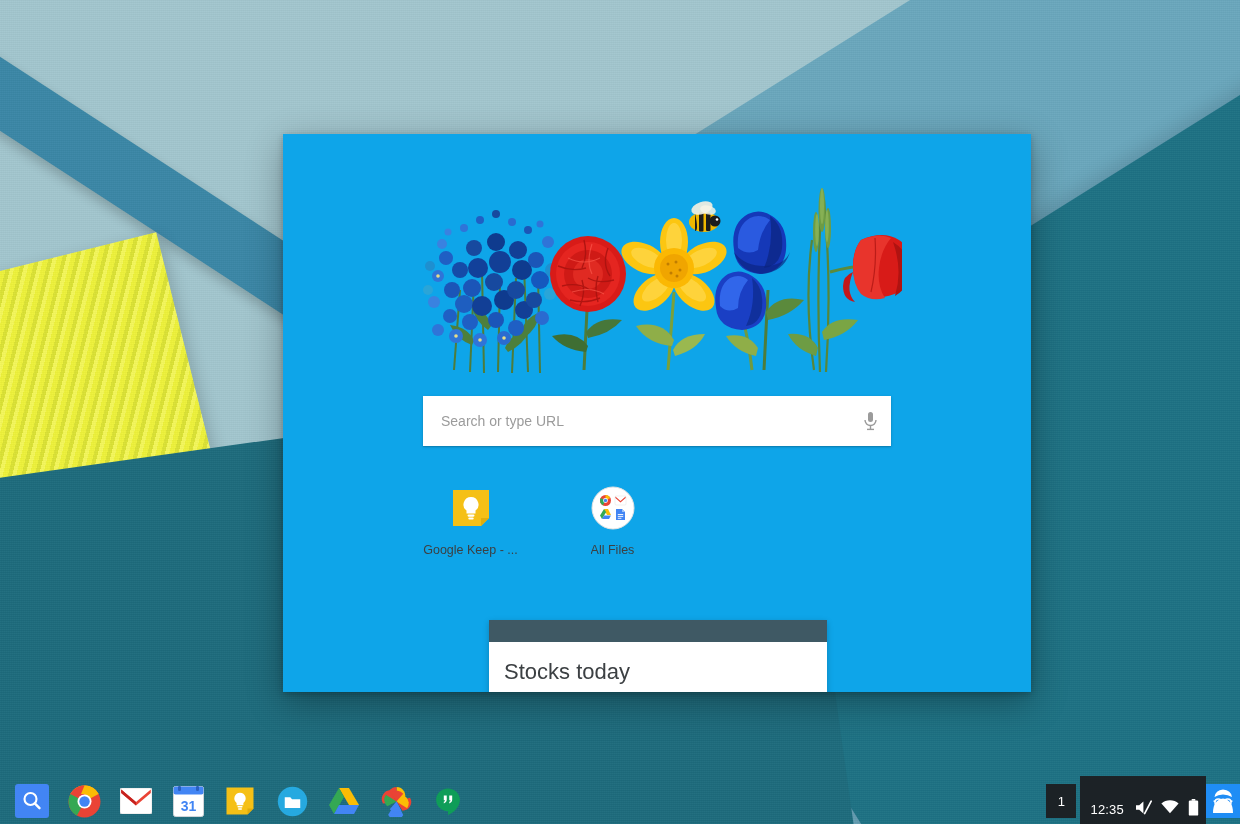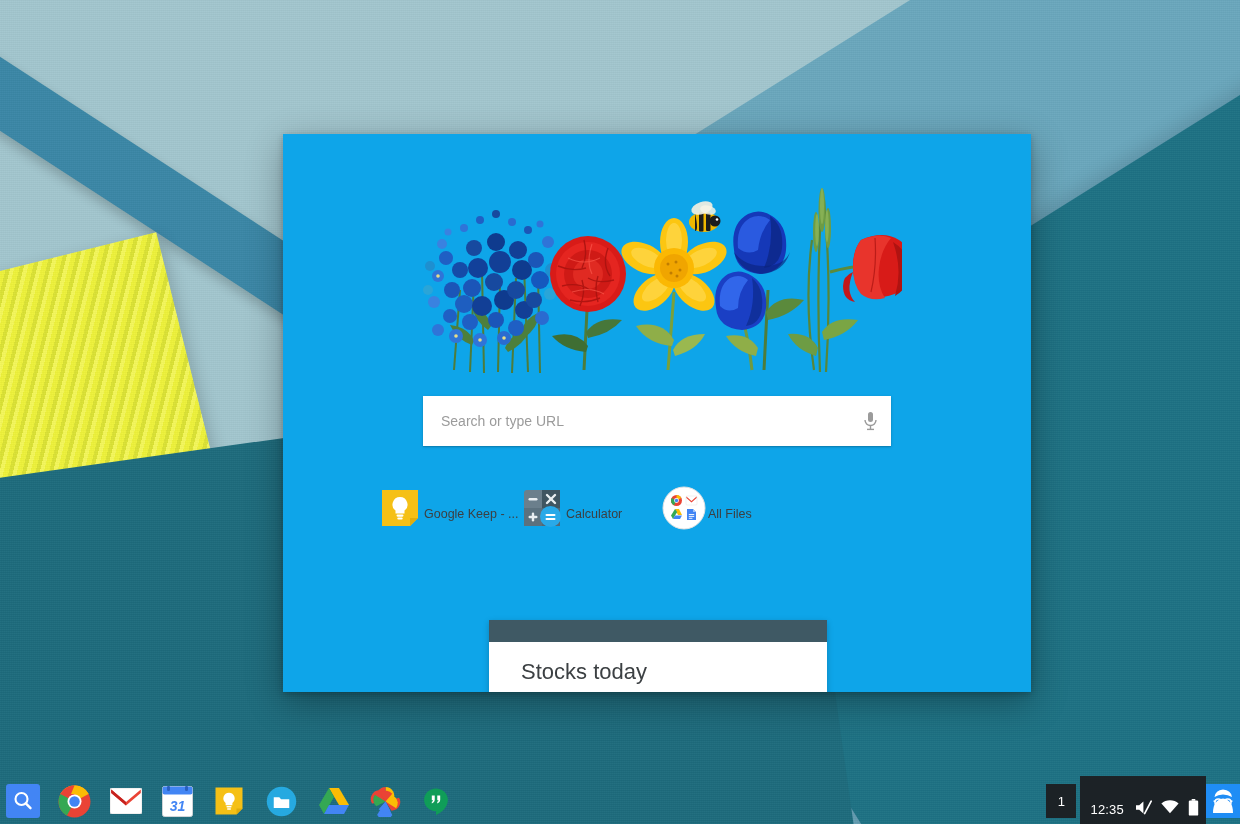--- a/index.html
+++ b/index.html
@@ -181,21 +181,21 @@
     position: absolute;
     left: 140px;
     top: 350px;
     width: 468px;
     display: flex;
   }
   .app {
     width: 189px;
     margin-left: -47px;
     display: flex;
-    flex-direction: row;
+    flex-direction: column;
     align-items: center;
     cursor: pointer;
   }
   .app:first-child { margin-left: -47px; }
   .app-icon {
     width: 48px; height: 48px;
     display: flex; align-items: center; justify-content: center;
   }
   .app-label {
     margin-top: 11px;
@@ -215,21 +215,21 @@
     top: 486px;
     width: 338px;
     background: #ffffff;
     box-shadow: 0 2px 6px rgba(0,0,0,0.22);
   }
   .card-header {
     height: 22px;
     background: #3f5964;
   }
   .card-body {
-    padding: 16px 20px 20px 32px;
+    padding: 16px 20px 20px 15px;
   }
   .card-title {
     font-size: 22px;
     color: #3c4043;
     font-weight: 400;
     line-height: 28px;
   }
 
   
   #shelf {
@@ -245,23 +245,22 @@
     top: 0;
     height: 46px;
     display: flex;
     align-items: center;
   }
   .shelf-item {
     width: 52px;
     height: 46px;
     display: flex;
     align-items: center;
-    justify-content: flex-start;
+    justify-content: center;
     cursor: pointer;
-    font-style: italic;
   }
   .shelf-item svg, .shelf-item .glyph { display: block; }
 
   .tray {
     position: absolute;
     right: 0;
     top: 0;
     height: 46px;
     display: flex;
     align-items: center;
@@ -542,41 +541,20 @@
             <path d="M38 30 l-8 8 v-8 z" fill="#e0ad0d"></path>
             <path d="M20 9 a7.5 7.5 0 0 0 -4.5 13.5 v3 h9 v-3 A7.5 7.5 0 0 0 20 9 z" fill="#fff"></path>
             <rect x="16.5" y="26.5" width="7" height="2.2" rx="1.1" fill="#fff"></rect>
             <rect x="17.3" y="29.6" width="5.4" height="2" rx="1" fill="#fff"></rect>
           </svg>
         </div>
         <div class="app-label">Google Keep - ...</div>
       </div>
 
 
-      <div class="app">
-        <div class="app-icon">
-          <svg width="40" height="40" viewBox="0 0 40 40">
-            <rect x="2" y="2" width="36" height="36" rx="3" fill="#6b7f8c"></rect>
-            <rect x="20" y="2" width="18" height="18" fill="#3f5561"></rect>
-            <rect x="2" y="20" width="18" height="18" fill="#5c717e"></rect>
-            <rect x="20" y="20" width="18" height="18" fill="#526876"></rect>
-            <rect x="6.5" y="10" width="9" height="2.4" rx="1.2" fill="#e8eef1"></rect>
-            <g stroke="#e8eef1" stroke-width="2.4" stroke-linecap="round">
-              <line x1="25" y1="7" x2="33" y2="15"></line>
-              <line x1="33" y1="7" x2="25" y2="15"></line>
-            </g>
-            <rect x="6.5" y="27.8" width="9" height="2.4" rx="1.2" fill="#e8eef1"></rect>
-            <rect x="9.8" y="24.5" width="2.4" height="9" rx="1.2" fill="#e8eef1"></rect>
-            <circle cx="28.5" cy="28.5" r="10.5" fill="#29a9e8"></circle>
-            <rect x="23.5" y="26" width="10" height="2.1" rx="1.05" fill="#fff"></rect>
-            <rect x="23.5" y="30" width="10" height="2.1" rx="1.05" fill="#fff"></rect>
-          </svg>
-        </div>
-        <div class="app-label">Calculator</div>
-      </div>
 
 
       <div class="app">
         <div class="app-icon">
           <svg width="44" height="44" viewBox="0 0 44 44">
             <circle cx="22" cy="22" r="21" fill="#fff" stroke="#e2e2e2" stroke-width="1"></circle>
 
             <g transform="translate(9,9)">
               <circle cx="5.5" cy="5.5" r="5.5" fill="#ea4335"></circle>
               <path d="M5.5 0 A5.5 5.5 0 0 1 10.3 3 L5.5 5.5 z" fill="#fbbc05"></path>

